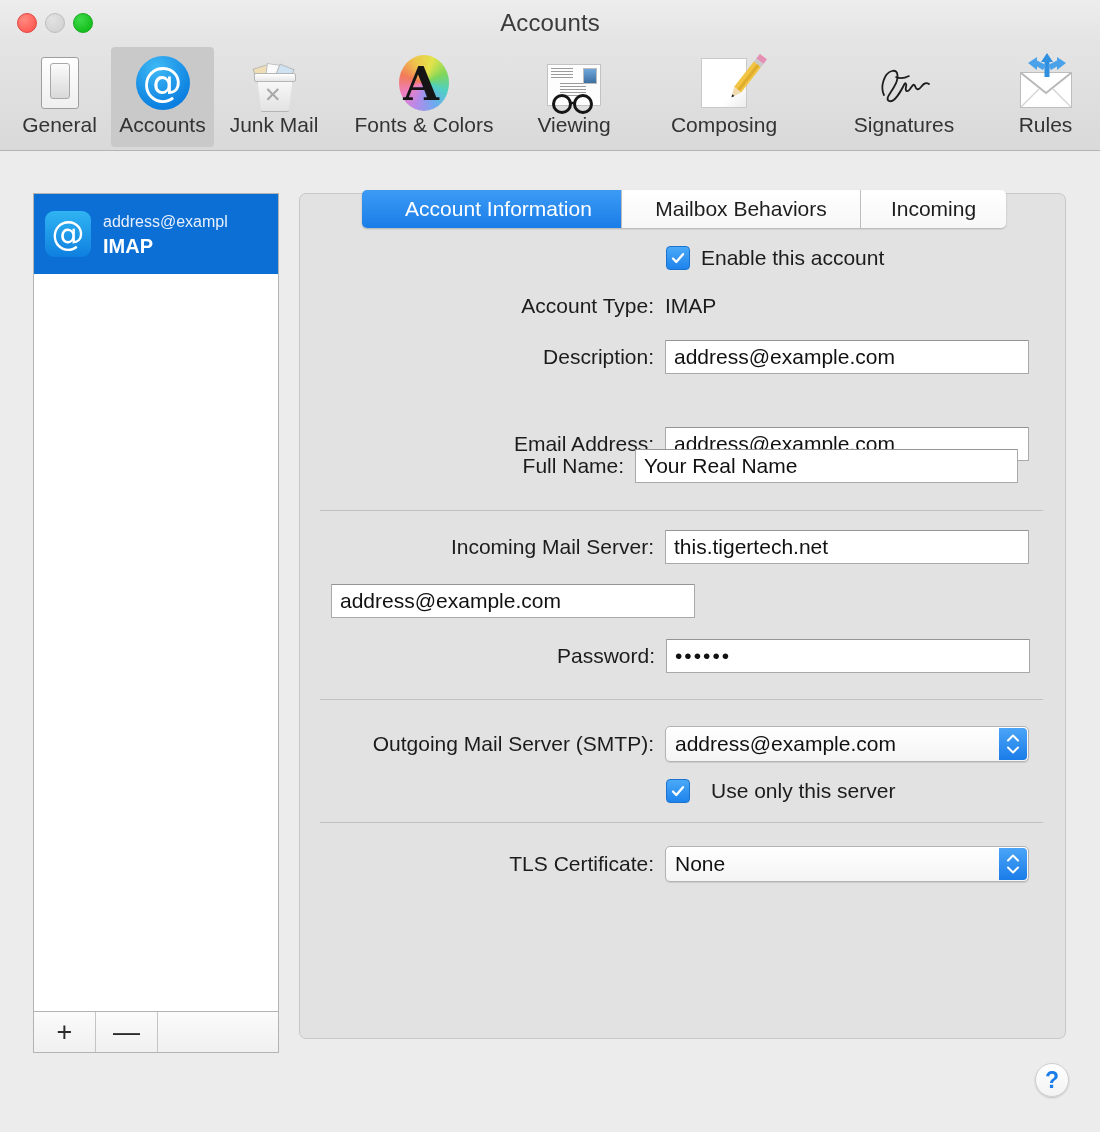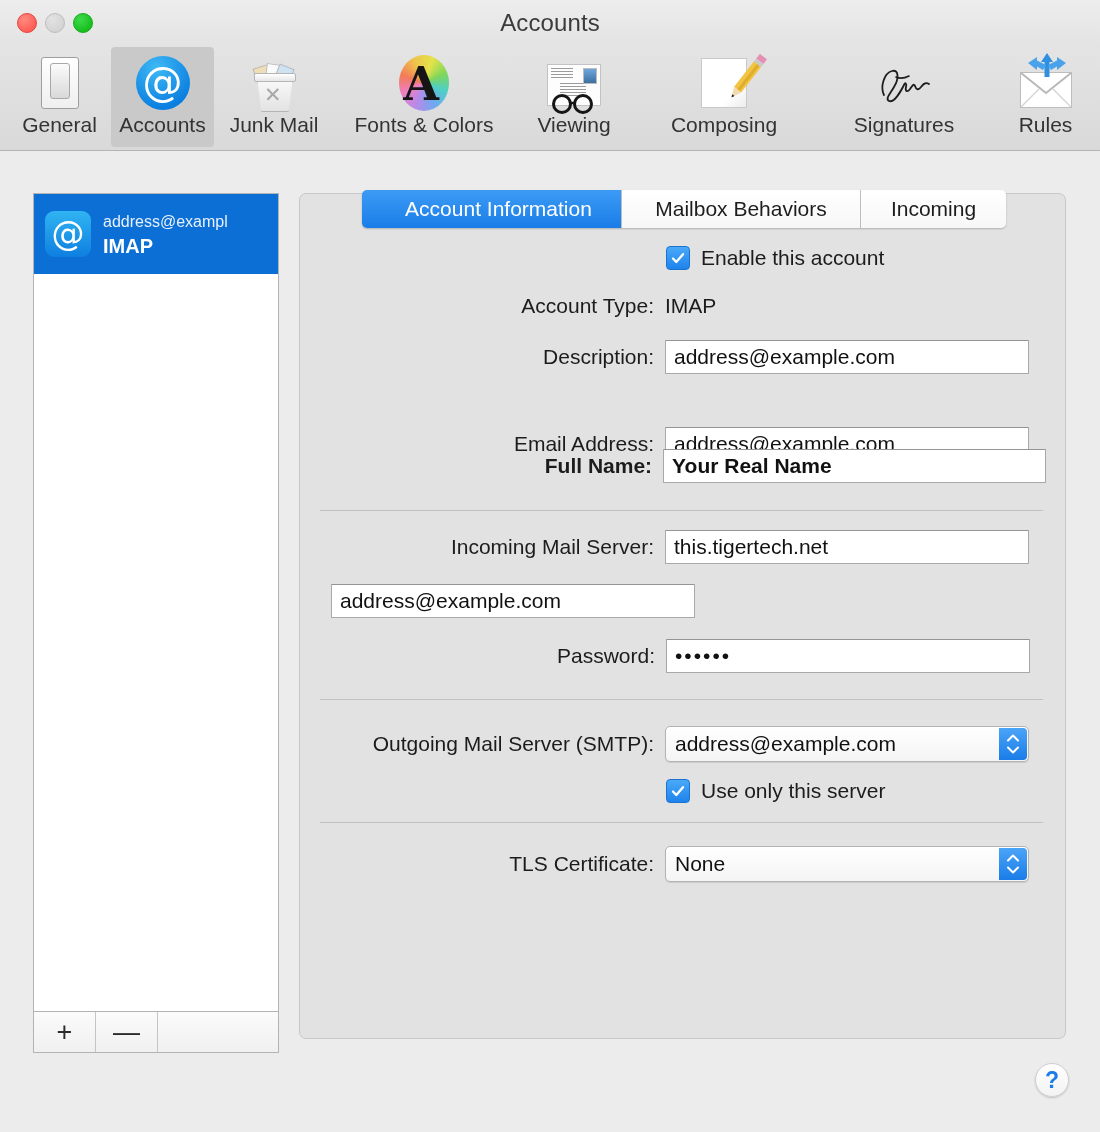--- a/index.html
+++ b/index.html
@@ -631,21 +631,21 @@
     <div class="row" style="left:320px; top:189px; width:710px;">
       <div class="lbl" style="width:334px;">Description:</div>
       <div class="field" style="width:364px;">address@example.com</div>
     </div>
 
     <div class="row" style="left:320px; top:243px; width:710px;margin-top:33px;">
       <div class="lbl" style="width:334px;">Email Address:</div>
       <div class="field" style="width:364px;">address@example.com</div>
     </div>
 
-    <div class="row" style="left:336px; top:298px; width:710px;font-weight:bold;">
+    <div class="row" style="left:308px; top:298px; width:710px;">
       <div class="lbl" style="width:334px;">Full Name:</div>
       <div class="field" style="width:404px;">Your Real Name</div>
     </div>
 
     <div class="sep" style="left:320px; top:359px; width:723px;"></div>
 
     <div class="row" style="left:320px; top:379px; width:710px;">
       <div class="lbl" style="width:334px;">Incoming Mail Server:</div>
       <div class="field" style="width:364px;">this.tigertech.net</div>
     </div>
@@ -669,21 +669,21 @@
           <svg width="14" height="9" viewBox="0 0 14 9">
               <path d="M2 6.5 L7 1.5 L12 6.5" fill="none" stroke="#fff" stroke-width="2" stroke-linecap="round" stroke-linejoin="round"></path>
             </svg>
           <svg width="14" height="9" viewBox="0 0 14 9">
               <path d="M2 2.5 L7 7.5 L12 2.5" fill="none" stroke="#fff" stroke-width="2" stroke-linecap="round" stroke-linejoin="round"></path>
             </svg>
         </span>
       </div>
     </div>
 
-    <div class="cbrow" style="left:666px; top:628px;">
+    <div class="cbrow" style="left:666px; top:628px;gap:10px;">
       <div class="cbox">
         <svg width="16" height="16" viewBox="0 0 16 16">
             <path d="M3 8.5 L6.3 12 L13 4.2" fill="none" stroke="#fff" stroke-width="2.3" stroke-linecap="round" stroke-linejoin="round"></path>
           </svg>
       </div>
       <div class="cblabel">Use only this server</div>
     </div>
 
     <div class="sep" style="left:320px; top:671px; width:723px;"></div>
 

